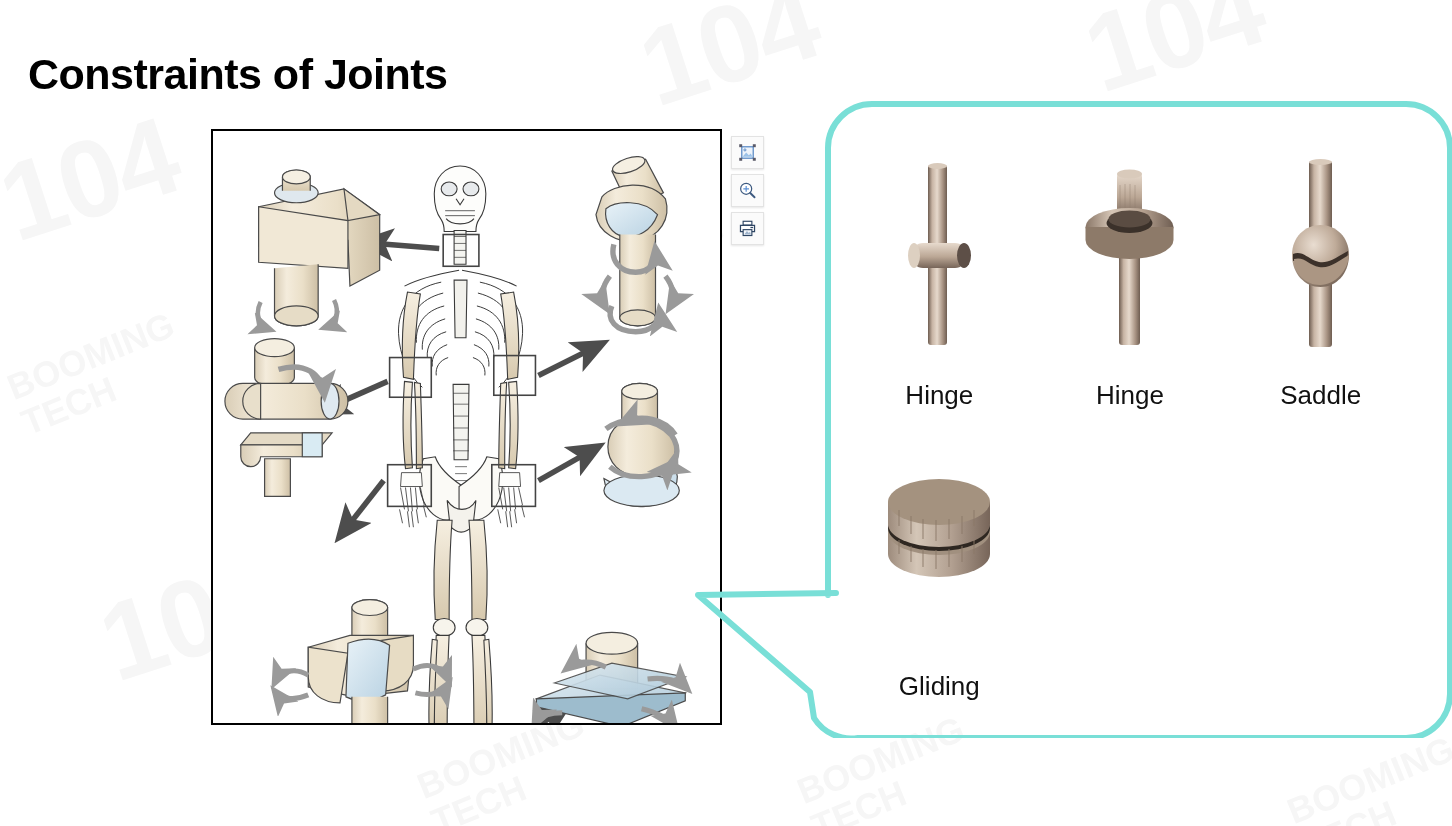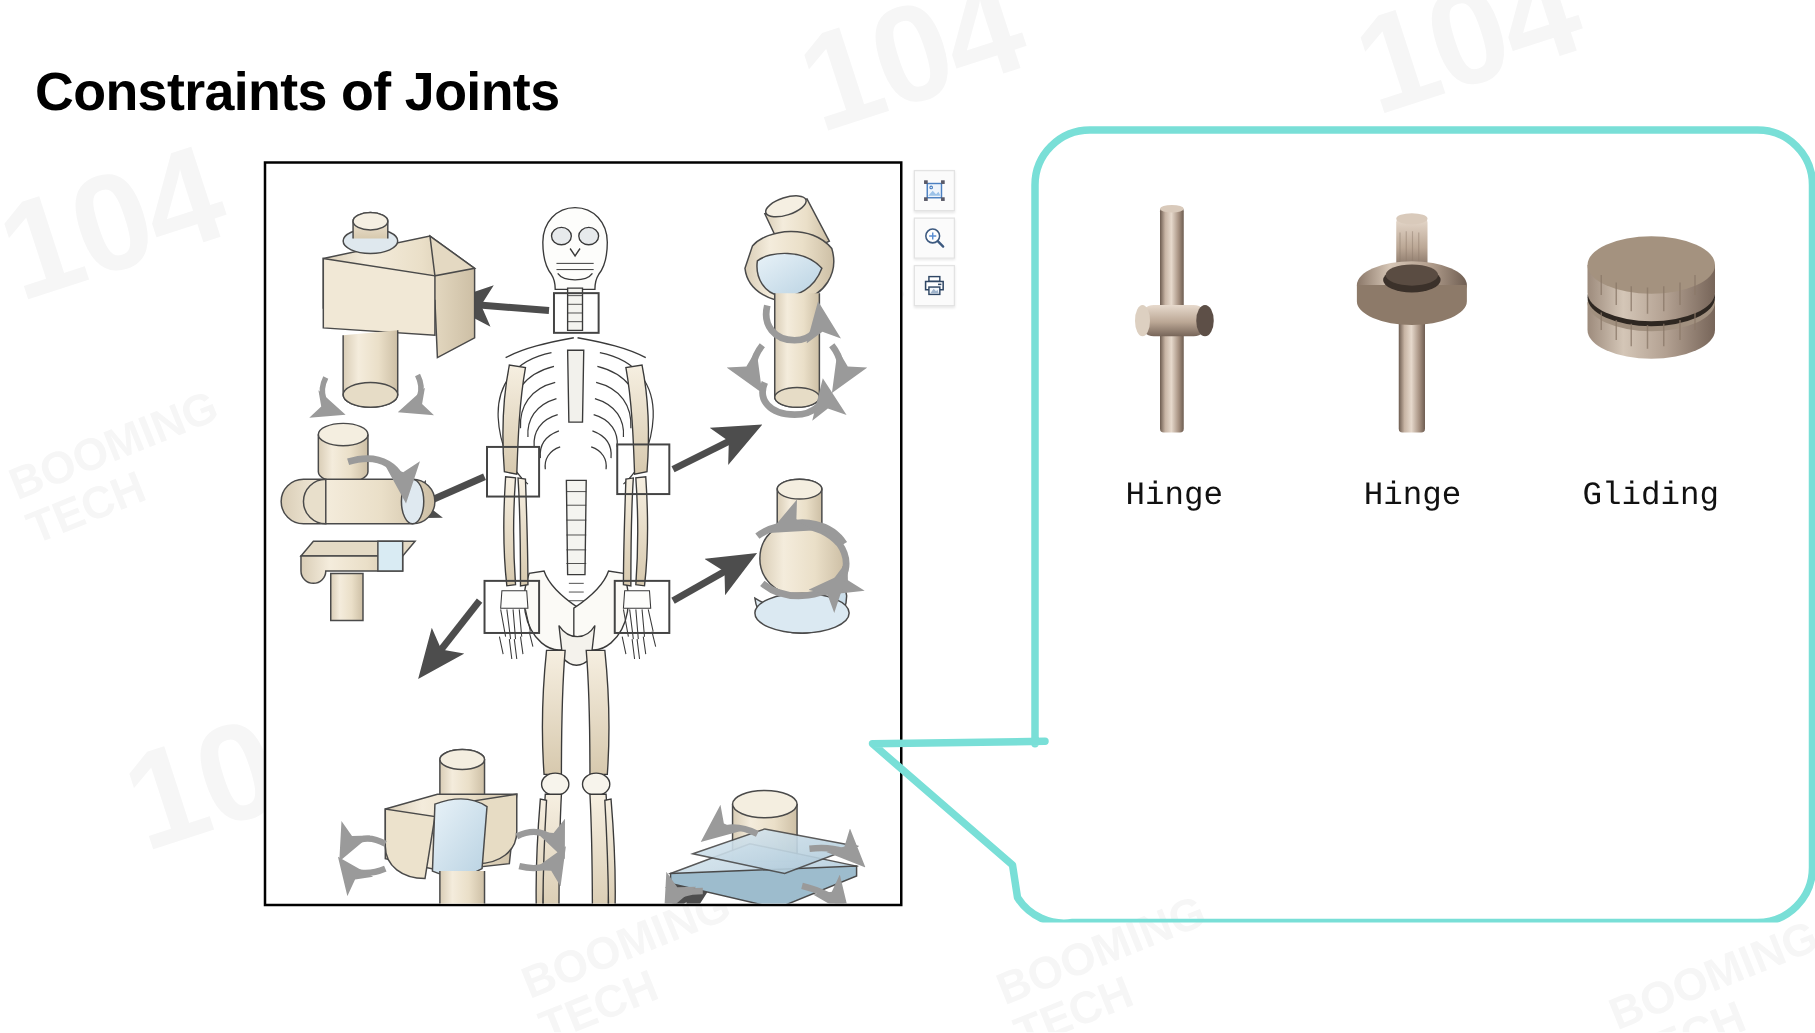--- a/index.html
+++ b/index.html
@@ -103,21 +103,20 @@
     flex-direction: column;
     align-items: center;
     justify-content: flex-end;
   }
   .joint-art { height: 205px; display: flex; align-items: center; justify-content: center; }
   .joint-label {
     font-size: 26px;
     color: #111111;
     margin-top: 23px;
     white-space: nowrap;
-    font-family: Liberation Mono, monospace;
   }
 </style>
 </head>
 <body>
 
 <div id="slide">
 
   <div id="watermark-layer">
       <div class="wm wm-num" style="left: 640px; top: -20px; transform: rotate(-18deg); color: rgb(246, 246, 246); white-space: pre;">104</div>
       <div class="wm wm-num" style="left: 1085px; top: -34px; transform: rotate(-18deg); color: rgb(246, 246, 246); white-space: pre;">104</div>
@@ -464,20 +463,32 @@
             </g>
             <ellipse cx="74.5" cy="72" rx="44" ry="19" fill="url(#ringg)"></ellipse>
             <path d="M30.5,72 l0,13 a44,19 0 0 0 88,0 l0,-13 z" fill="#8d7a69"></path>
             <ellipse cx="74.5" cy="68" rx="23" ry="10" fill="#3b312a"></ellipse>
             <ellipse cx="74.5" cy="64" rx="21" ry="8.5" fill="#5a4c42"></ellipse>
           </svg>
         </div>
         <div class="joint-label">Hinge</div>
       </div>
 
+      <div class="joint-cell">
+        <div class="joint-art">
+          <svg width="150" height="200" viewBox="0 0 150 200">
+            <rect x="63" y="6" width="23" height="186" rx="3" fill="url(#rodg)"></rect>
+            <ellipse cx="74.5" cy="7" rx="11.5" ry="3" fill="#d9cabb"></ellipse>
+            <path d="M46,100 c0,-18 13,-30 28.5,-30 C90,70 103,82 103,100 c0,19 -13,32 -28.5,32 C59,132 46,119 46,100 z" fill="url(#ballg)"></path>
+            <path d="M47,99 c10,-4 16,6 26,8 c10,2 19,-6 29,-11 c0,4 -1,7 -2,10 c-9,6 -18,12 -28,10 c-10,-2 -16,-12 -25,-10 z" fill="#3c312a"></path>
+            <path d="M48,104 c10,-3 15,6 25,8 c11,2 21,-7 30,-12 c-1,16 -14,30 -29,30 c-14,0 -26,-11 -26,-26 z" fill="#ab9683"></path>
+          </svg>
+        </div>
+        <div class="joint-label">Saddle</div>
+      </div>
 
 
       <div class="joint-cell">
         <div class="joint-art">
           <svg width="150" height="200" viewBox="0 0 150 200">
             <defs>
               <linearGradient id="discg" x1="0" y1="0" x2="1" y2="0">
                 <stop offset="0%" stop-color="#9d8b7c"></stop>
                 <stop offset="28%" stop-color="#d4c6b7"></stop>
                 <stop offset="62%" stop-color="#b2a091"></stop>

